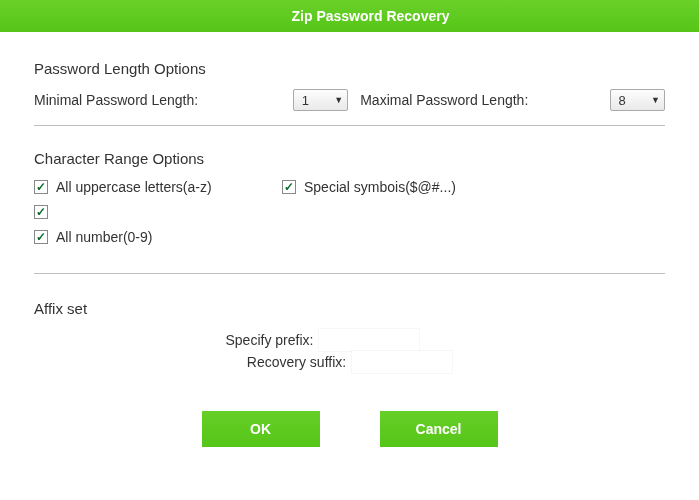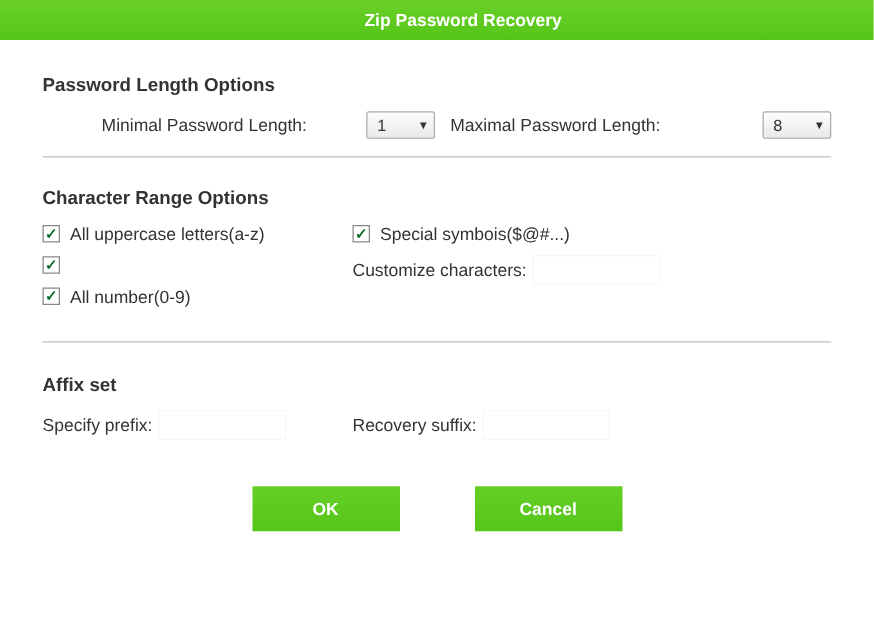--- a/index.html
+++ b/index.html
@@ -20,31 +20,31 @@
     font-weight: bold;
     font-size: 14px;
     text-align: center;
     line-height: 32px;
     padding-left: 42px;
   }
   .content {
     padding: 28px 34px 20px 34px;
   }
   .section-heading {
-    font-weight: bold;
+    font-weight: normal;
     font-size: 15px;
     margin-bottom: 12px;
     color: #333;
   }
   .length-row {
     display: flex;
     align-items: center;
     margin-bottom: 14px;
   }
-  .length-row .lbl1 { width: 275px; text-align: center; }
+  .length-row .lbl1 { width: 275px; }
   .length-row .lbl2 { margin-left: 12px; width: 265px; }
   .select {
     display: inline-flex;
     align-items: center;
     background: linear-gradient(to bottom, #fdfdfd, #e9e9e9);
     border: 1px solid #aaa;
     border-radius: 2px;
     height: 22px;
     padding: 0 4px 0 8px;
     width: 58px;
@@ -100,20 +100,21 @@
     height: 22px;
     width: 100px;
     padding: 0 6px;
     margin-left: 6px;
     font-size: 13px;
     box-shadow: 0 0 0 1px rgba(0,0,0,0.03);
   }
   .affix-row {
     display: flex;
     align-items: center;
+    flex-direction: column;
   }
   .affix-row .col1 { width: 248px; display:flex; align-items:center;}
   .affix-row .col2 { display:flex; align-items:center;}
   .button-row {
     display: flex;
     justify-content: center;
     gap: 60px;
     margin-top: 38px;
   }
   .btn {
@@ -178,24 +179,20 @@
         <span>All number(0-9)</span>
       </div>
     </div>
     <div class="char-col2">
       <div class="check-row">
         <span class="checkbox">
             <span class="tick">✓</span>
           </span>
         <span>Special symbois($@#...)</span>
       </div>
-      <div class="cust-row">
-        <span>Customize characters:</span>
-        <input class="text-input" type="text" value="" style="">
-      </div>
     </div>
   </div>
   <hr class="divider2">
 
   <div class="section-heading">Affix set</div>
   <div class="affix-row">
     <div class="col1">
       <span>Specify prefix:</span>
       <input class="text-input" type="text" value="" style="">
     </div>

